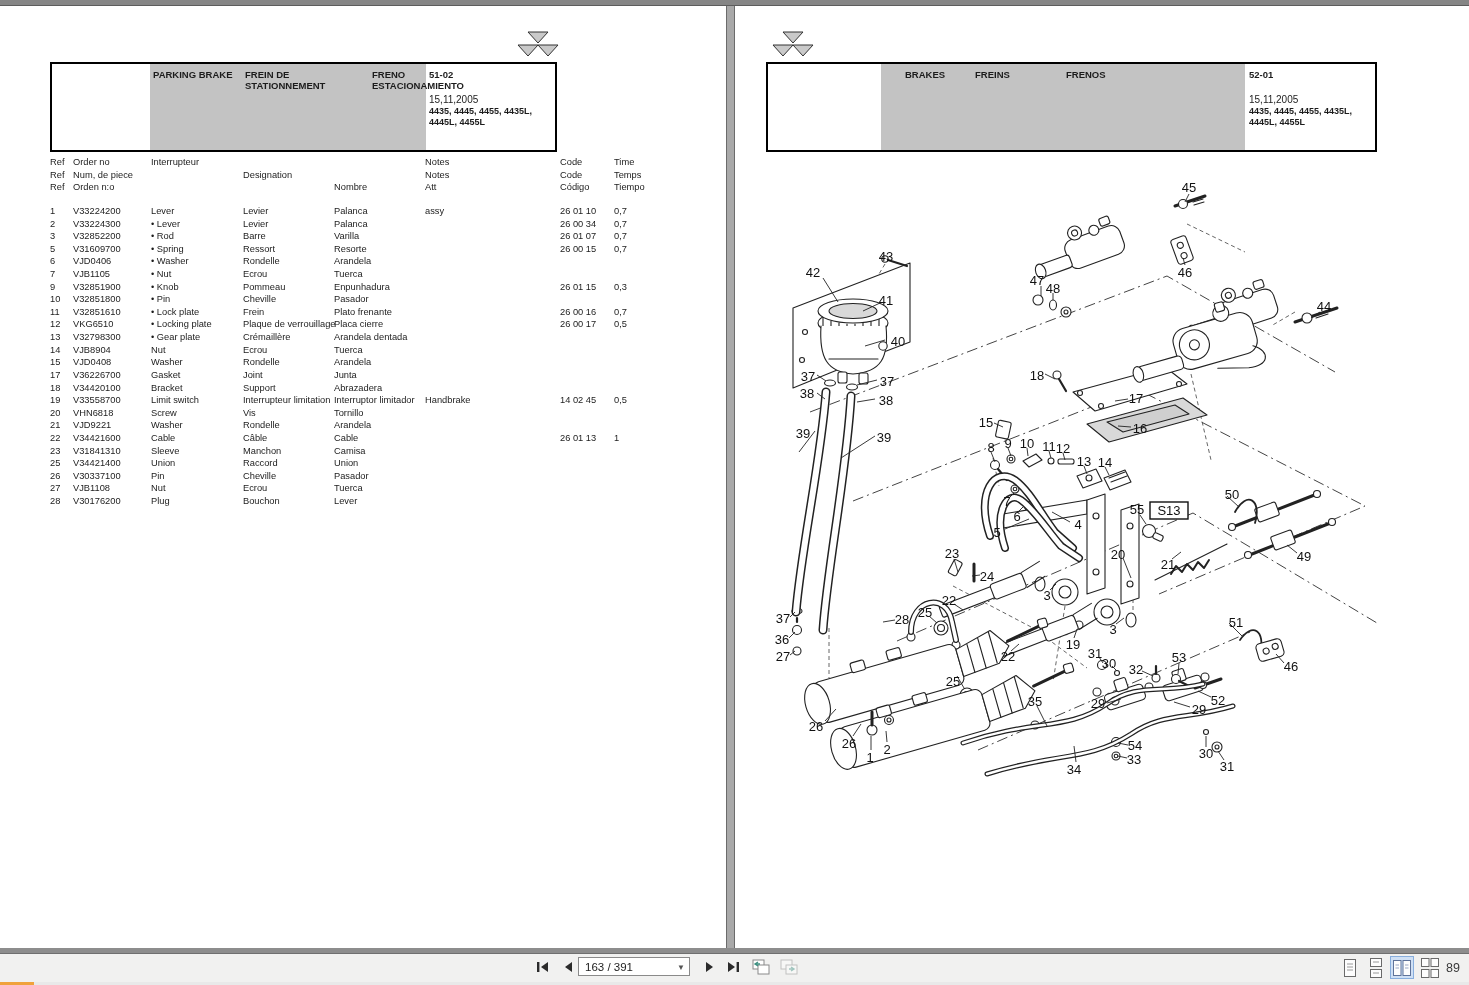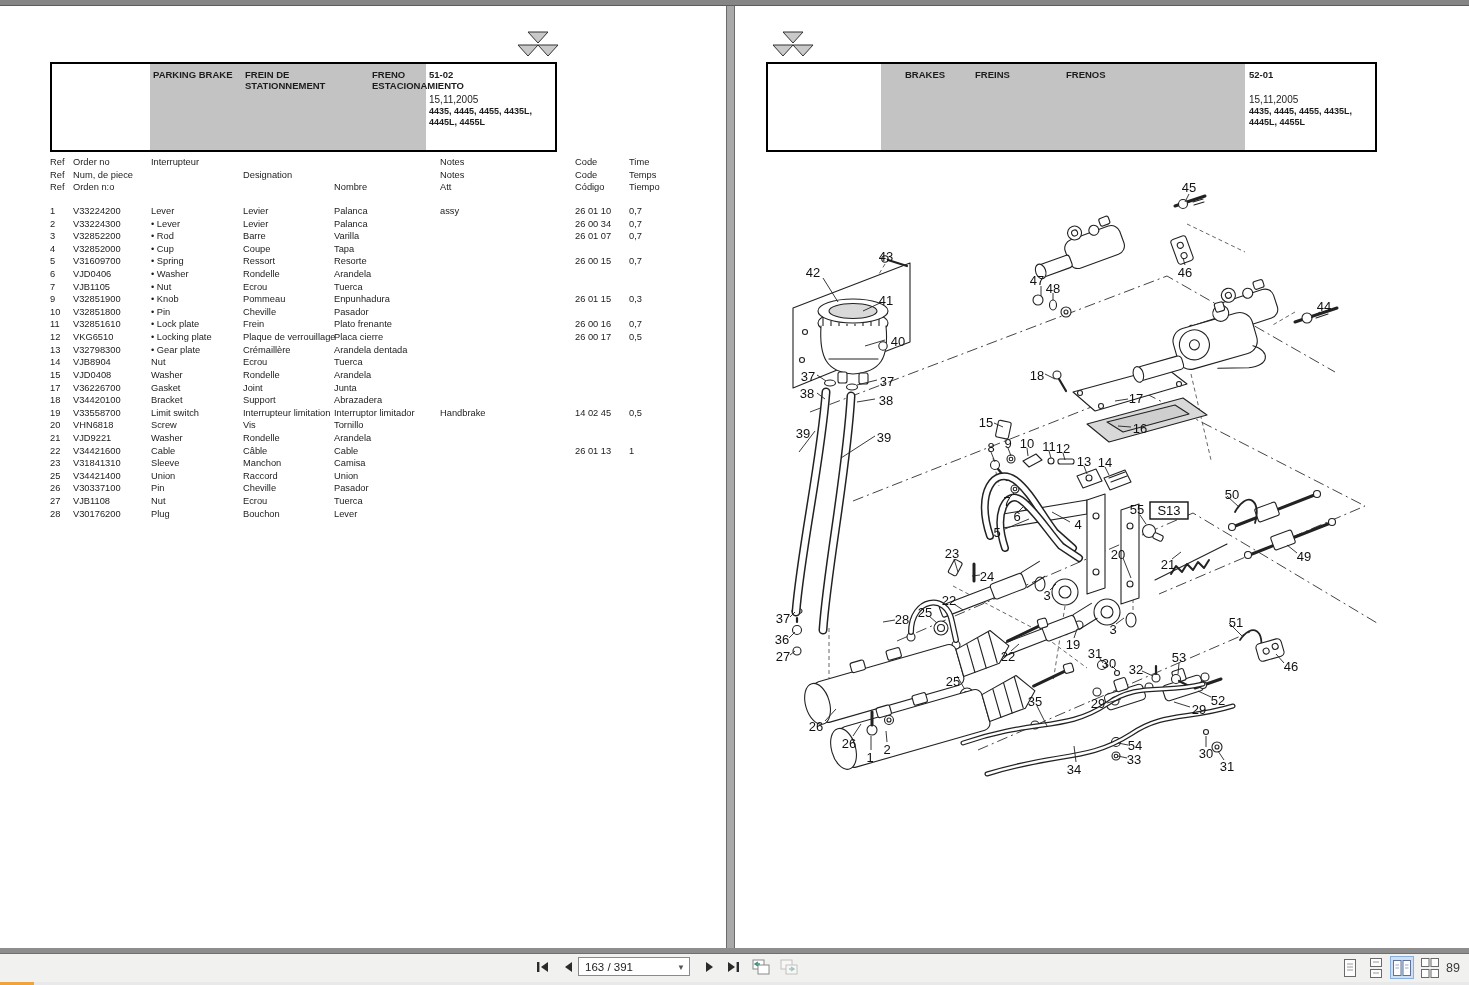--- a/index.html
+++ b/index.html
@@ -16,21 +16,21 @@
   .hdr-box{border:2px solid #000;background:#fff;}
   .hdr-gray{position:absolute;top:0;bottom:0;background:#c3c3c3;}
   .hdr-t{position:absolute;font-weight:bold;font-size:9.5px;line-height:11px;}
   .hdr-plain{position:absolute;font-size:10px;line-height:11px;}
   .hdr-models{position:absolute;font-weight:bold;font-size:9px;line-height:11px;}
 
   
   .hrow,.trow{height:12.62px;line-height:12.62px;font-size:9.3px;white-space:nowrap;}
   .c{display:inline-block;vertical-align:top;overflow:visible;}
   .c0{width:23px;}.c1{width:78px;}.c2{width:92px;}.c3{width:91px;}.c4{width:91px;}
-  .c5{width:135px;margin-left:15px;}.c6{width:54px;}.c7{width:40px;}
+  .c5{width:135px;}.c6{width:54px;}.c7{width:40px;}
 
   
   .logo polygon{fill:#c9c9c9;stroke:#333;stroke-width:1;}
 
   
   .art{fill:#fff;stroke:#222;stroke-width:1.1;stroke-linejoin:round;stroke-linecap:round;}
   .fillg{fill:#d9d9d9;}
   .fillg2{fill:#cfcfcf;}
   .th{stroke-width:2.2;fill:none;}
   .thk{stroke-width:3;fill:none;}
@@ -78,21 +78,20 @@
     </div>
     <div class="abs" id="col-headers" style="left:50px;top:150px;width:660px;">
         <div class="hrow"><span class="c c0">Ref</span><span class="c c1">Order no</span><span class="c c2">Interrupteur</span><span class="c c3"></span><span class="c c4"></span><span class="c c5">Notes</span><span class="c c6">Code</span><span class="c c7">Time</span></div>
         <div class="hrow"><span class="c c0">Ref</span><span class="c c1">Num, de piece</span><span class="c c2"></span><span class="c c3">Designation</span><span class="c c4"></span><span class="c c5">Notes</span><span class="c c6">Code</span><span class="c c7">Temps</span></div>
         <div class="hrow"><span class="c c0">Ref</span><span class="c c1">Orden n:o</span><span class="c c2"></span><span class="c c3"></span><span class="c c4">Nombre</span><span class="c c5">Att</span><span class="c c6">Código</span><span class="c c7">Tiempo</span></div>
       </div>
     <div class="abs" id="parts-rows" style="left:50px;top:199px;width:660px;">
         <div class="trow"><span class="c c0">1</span><span class="c c1">V33224200</span><span class="c c2">Lever</span><span class="c c3">Levier</span><span class="c c4">Palanca</span><span class="c c5">assy</span><span class="c c6">26 01 10</span><span class="c c7">0,7</span></div>
         <div class="trow"><span class="c c0">2</span><span class="c c1">V33224300</span><span class="c c2">• Lever</span><span class="c c3">Levier</span><span class="c c4">Palanca</span><span class="c c5"></span><span class="c c6">26 00 34</span><span class="c c7">0,7</span></div>
         <div class="trow"><span class="c c0">3</span><span class="c c1">V32852200</span><span class="c c2">• Rod</span><span class="c c3">Barre</span><span class="c c4">Varilla</span><span class="c c5"></span><span class="c c6">26 01 07</span><span class="c c7">0,7</span></div>
-        <div class="trow"><span class="c c0">4</span><span class="c c1">V32852000</span><span class="c c2">• Cup</span><span class="c c3">Coupe</span><span class="c c4">Tapa</span><span class="c c5"></span><span class="c c6"></span><span class="c c7"></span></div>
         <div class="trow"><span class="c c0">5</span><span class="c c1">V31609700</span><span class="c c2">• Spring</span><span class="c c3">Ressort</span><span class="c c4">Resorte</span><span class="c c5"></span><span class="c c6">26 00 15</span><span class="c c7">0,7</span></div>
         <div class="trow"><span class="c c0">6</span><span class="c c1">VJD0406</span><span class="c c2">• Washer</span><span class="c c3">Rondelle</span><span class="c c4">Arandela</span><span class="c c5"></span><span class="c c6"></span><span class="c c7"></span></div>
         <div class="trow"><span class="c c0">7</span><span class="c c1">VJB1105</span><span class="c c2">• Nut</span><span class="c c3">Ecrou</span><span class="c c4">Tuerca</span><span class="c c5"></span><span class="c c6"></span><span class="c c7"></span></div>
         <div class="trow"><span class="c c0">9</span><span class="c c1">V32851900</span><span class="c c2">• Knob</span><span class="c c3">Pommeau</span><span class="c c4">Enpunhadura</span><span class="c c5"></span><span class="c c6">26 01 15</span><span class="c c7">0,3</span></div>
         <div class="trow"><span class="c c0">10</span><span class="c c1">V32851800</span><span class="c c2">• Pin</span><span class="c c3">Cheville</span><span class="c c4">Pasador</span><span class="c c5"></span><span class="c c6"></span><span class="c c7"></span></div>
         <div class="trow"><span class="c c0">11</span><span class="c c1">V32851610</span><span class="c c2">• Lock plate</span><span class="c c3">Frein</span><span class="c c4">Plato frenante</span><span class="c c5"></span><span class="c c6">26 00 16</span><span class="c c7">0,7</span></div>
         <div class="trow"><span class="c c0">12</span><span class="c c1">VKG6510</span><span class="c c2">• Locking plate</span><span class="c c3">Plaque de verrouillage</span><span class="c c4">Placa cierre</span><span class="c c5"></span><span class="c c6">26 00 17</span><span class="c c7">0,5</span></div>
         <div class="trow"><span class="c c0">13</span><span class="c c1">V32798300</span><span class="c c2">• Gear plate</span><span class="c c3">Crémaillère</span><span class="c c4">Arandela dentada</span><span class="c c5"></span><span class="c c6"></span><span class="c c7"></span></div>
         <div class="trow"><span class="c c0">14</span><span class="c c1">VJB8904</span><span class="c c2">Nut</span><span class="c c3">Ecrou</span><span class="c c4">Tuerca</span><span class="c c5"></span><span class="c c6"></span><span class="c c7"></span></div>
         <div class="trow"><span class="c c0">15</span><span class="c c1">VJD0408</span><span class="c c2">Washer</span><span class="c c3">Rondelle</span><span class="c c4">Arandela</span><span class="c c5"></span><span class="c c6"></span><span class="c c7"></span></div>

